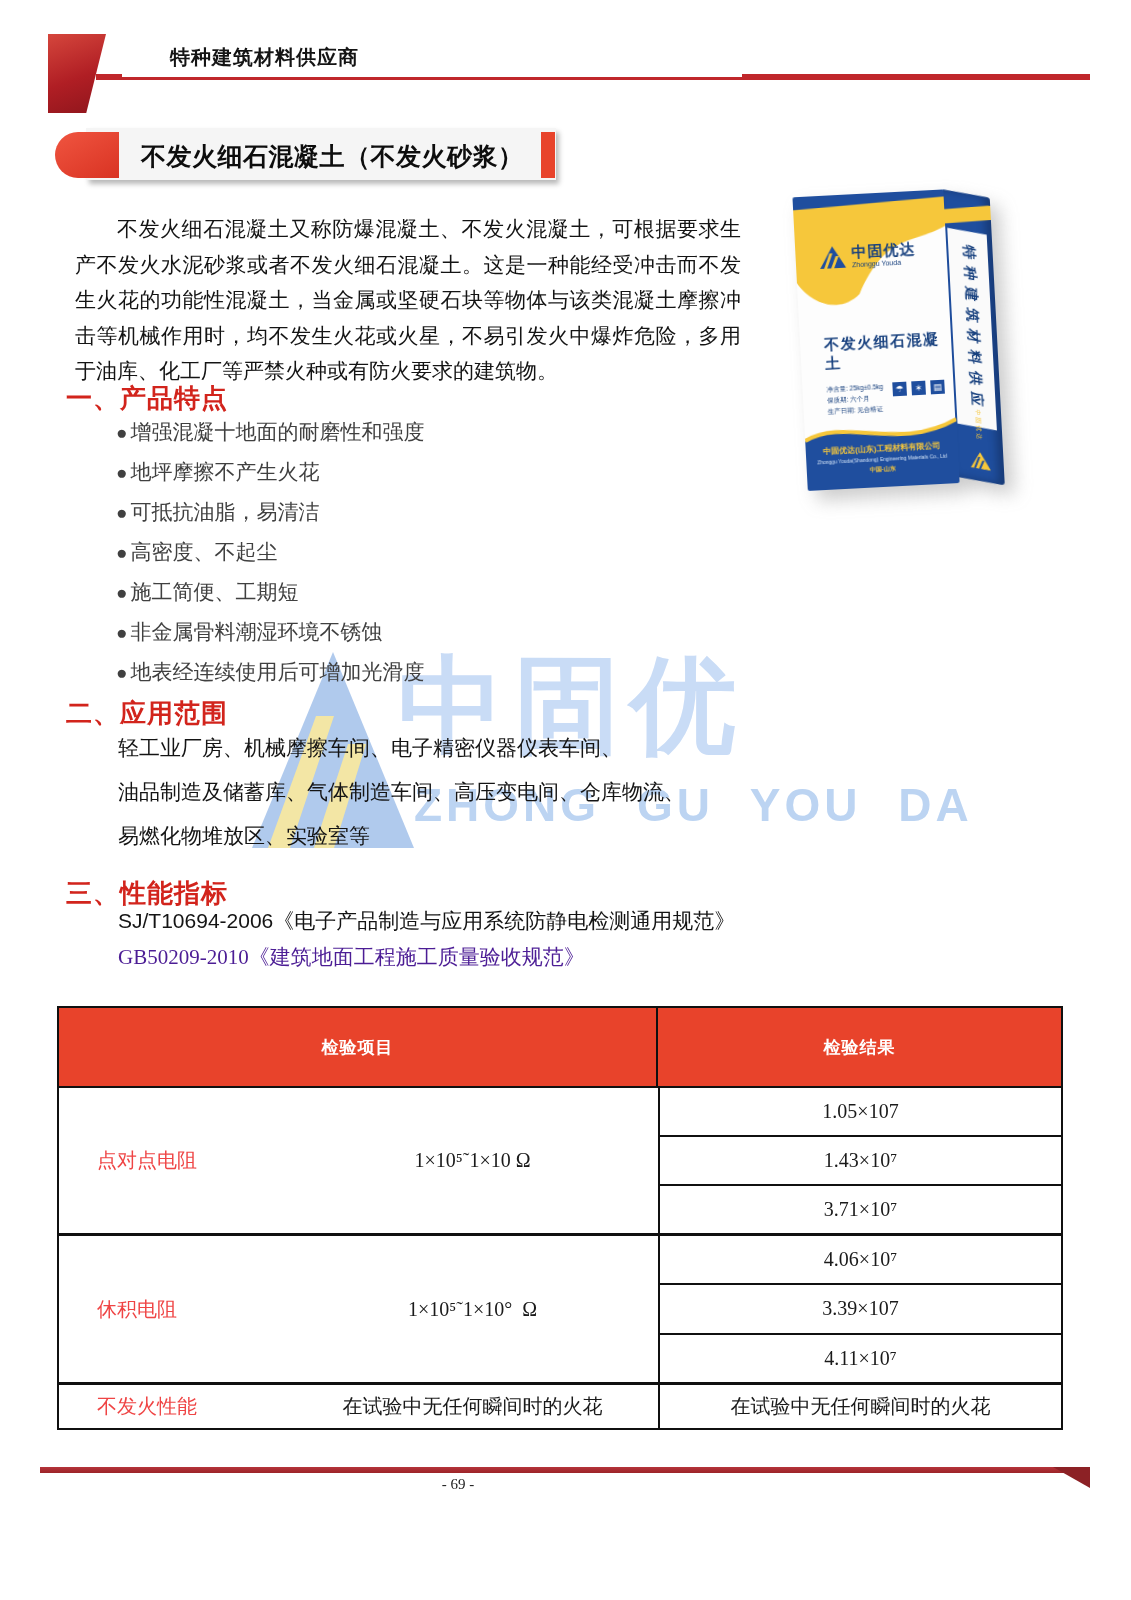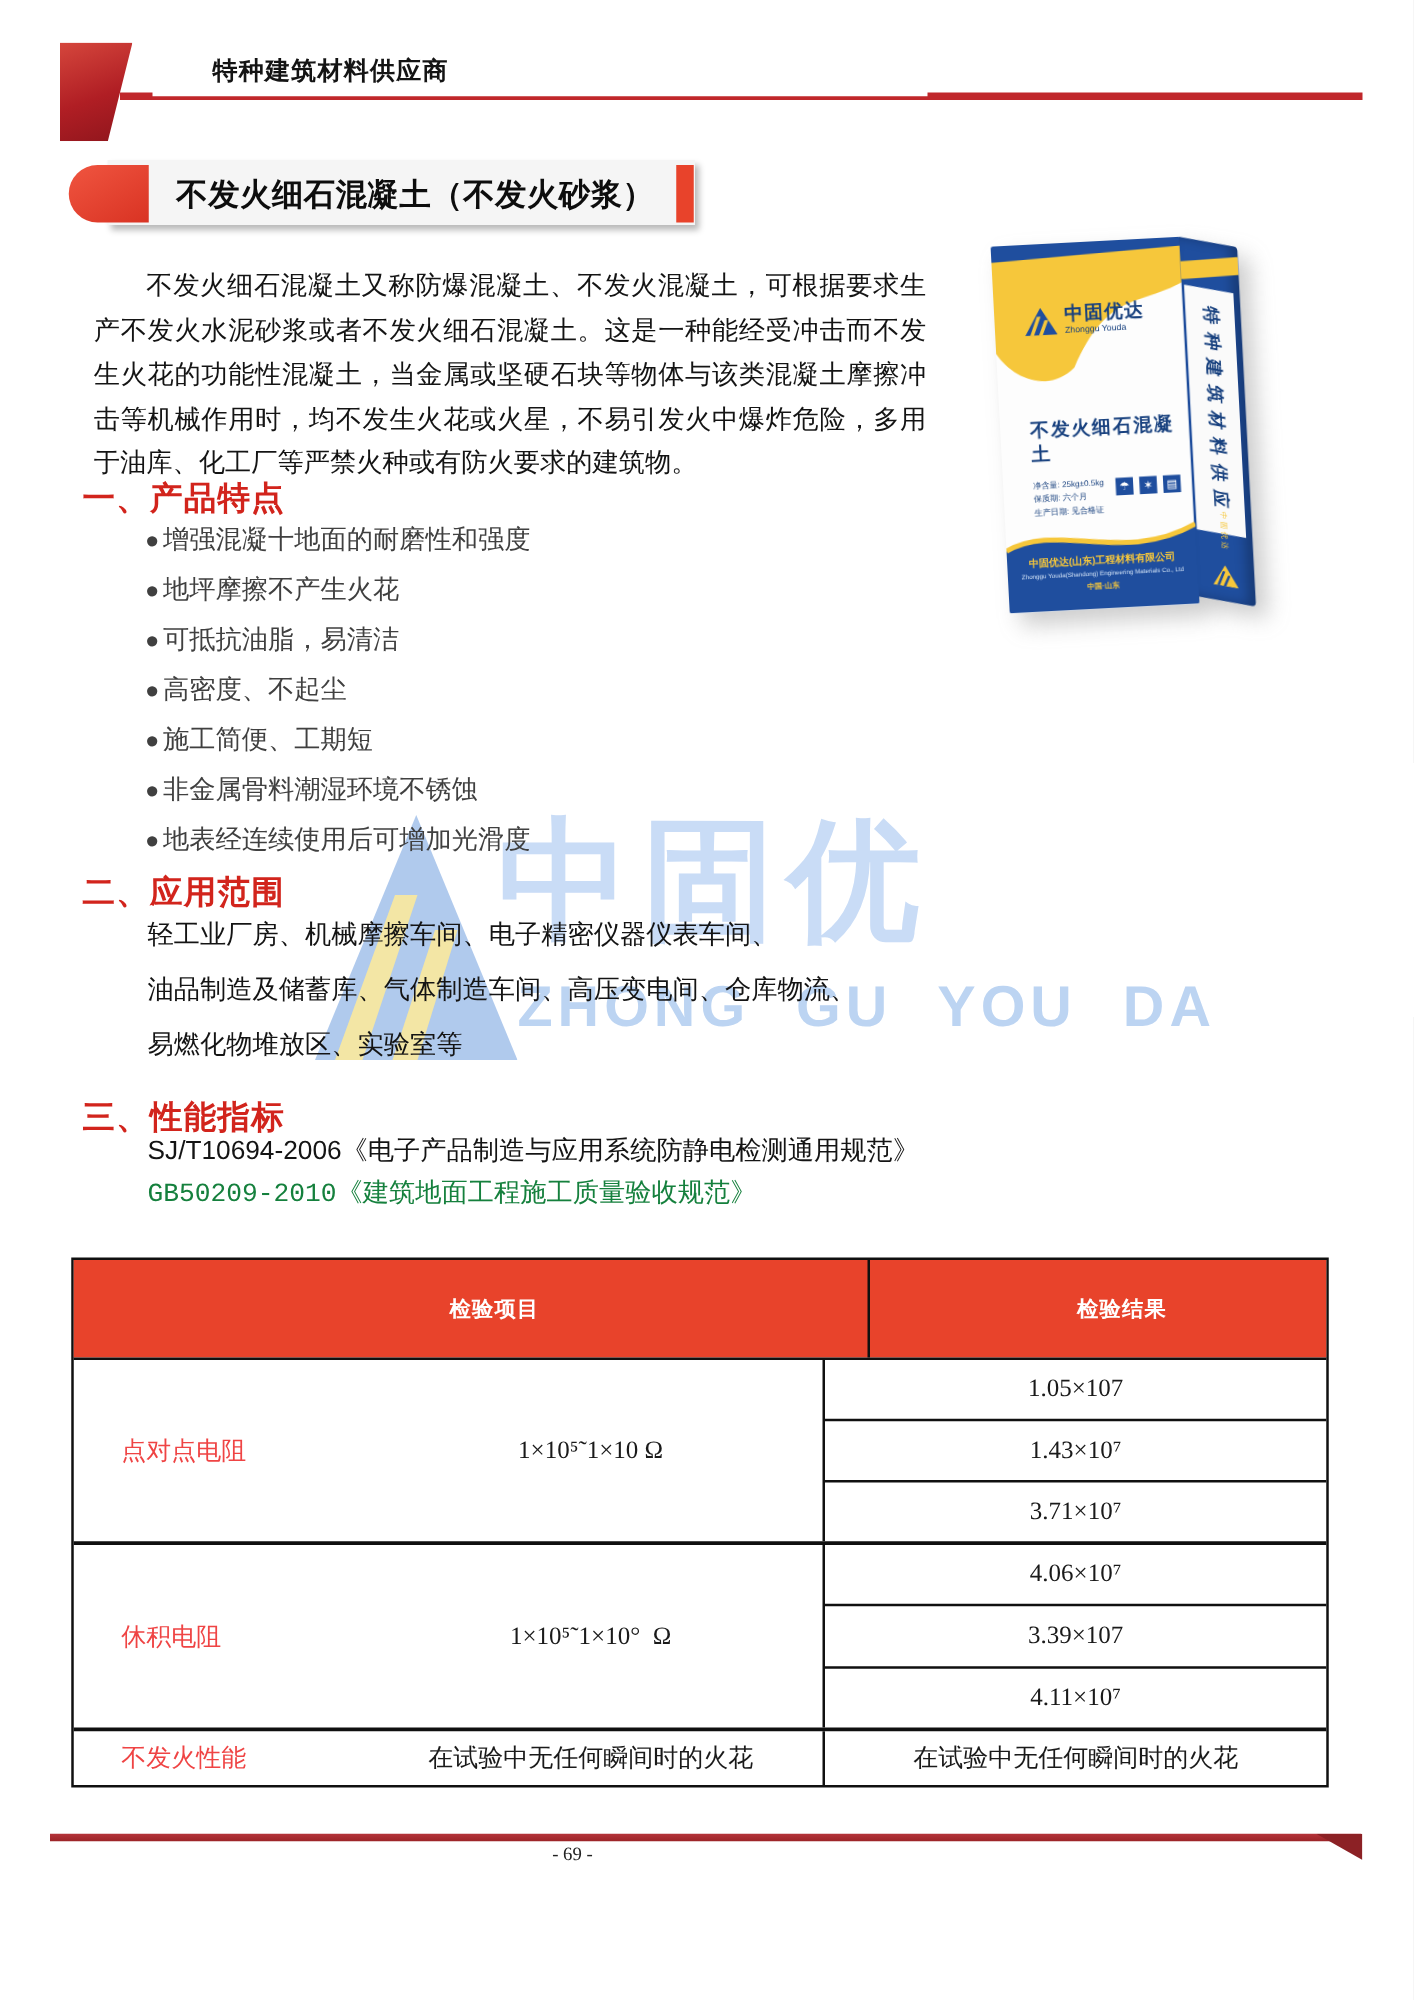--- a/index.html
+++ b/index.html
@@ -37,21 +37,21 @@
 
   .feature-list{position:absolute;left:116px;top:412px;margin:0;padding:0;list-style:none;z-index:2;}
   .feature-list li{font-size:21px;line-height:39px;color:#404040;}
   .feature-list li::before{content:"●";margin-right:3px;font-size:19px;}
 
   .app-lines{position:absolute;left:118px;top:726px;z-index:2;}
   .app-lines div{font-size:21px;line-height:44px;color:#141414;}
 
   .standards{position:absolute;left:118px;top:903px;z-index:2;}
   .standards .std1{font-size:21px;line-height:36px;color:#141414;}
-  .standards .std2{font-size:21px;line-height:36px;color:#15803d;font-family:Liberation Mono, monospace;}
+  .standards .std2{font-size:21px;line-height:36px;color:#4c1d95;font-family:Liberation Serif, serif;}
 
   
   .watermark{position:absolute;left:0;top:0;width:100%;height:100%;z-index:1;pointer-events:none;}
   .wm-tri{position:absolute;left:252px;top:652px;opacity:0.85;}
   .wm-cn{position:absolute;left:398px;top:652px;font-size:106px;font-weight:bold;
     color:var(--watermark-blue,#c9dcf6);letter-spacing:10px;line-height:1;}
   .wm-en{position:absolute;left:414px;top:782px;font-size:46px;font-weight:bold;
     color:#bcd4f2;letter-spacing:4px;word-spacing:20px;line-height:1;}
 
   
@@ -85,21 +85,21 @@
   .side-brand{position:absolute;left:50%;bottom:40px;transform:translateX(-50%);
     writing-mode:vertical-rl;text-orientation:sideways;font-size:6px;color:#f6c73b;letter-spacing:2px;}
   .side-tri{position:absolute;left:50%;bottom:12px;transform:translateX(-50%);}
 
   
   .perf-table{position:absolute;left:57px;top:1006px;width:1006px;z-index:2;border:2px solid #101010;
     font-family:"Liberation Serif","DejaVu Serif",serif;background:#fff;box-sizing:border-box;}
   .t-header{display:flex;height:78px;background:var(--accent-red,#e8432b);
     font-family:"Liberation Sans","DejaVu Sans",sans-serif;}
   .t-header .th{display:flex;align-items:center;justify-content:center;color:#fff;
-    font-size:17px;font-weight:bold;letter-spacing:1px;box-sizing:border-box;margin-left:38px;}
+    font-size:17px;font-weight:bold;letter-spacing:1px;box-sizing:border-box;}
   .th-item{width:599px;border-right:2px solid #101010;}
   .th-result{flex:1;border-radius:10px;}
   .t-group{display:flex;border-top:2px solid #101010;box-sizing:border-box;}
   .t-group.heavy{border-top:3px solid #101010;}
   .t-left{width:599px;display:flex;align-items:center;box-sizing:border-box;}
   .t-left .item{padding-left:38px;width:190px;font-size:20px;color:#ef4444;}
   .t-left .spec{flex:1;text-align:center;font-size:20px;color:#1a1a1a;white-space:pre;}
   .t-right{flex:1;display:flex;flex-direction:column;border-left:2px solid #101010;box-sizing:border-box;}
   .t-right .res{flex:1;display:flex;align-items:center;justify-content:center;
     font-size:20px;color:#1a1a1a;border-top:2px solid #101010;box-sizing:border-box;}

